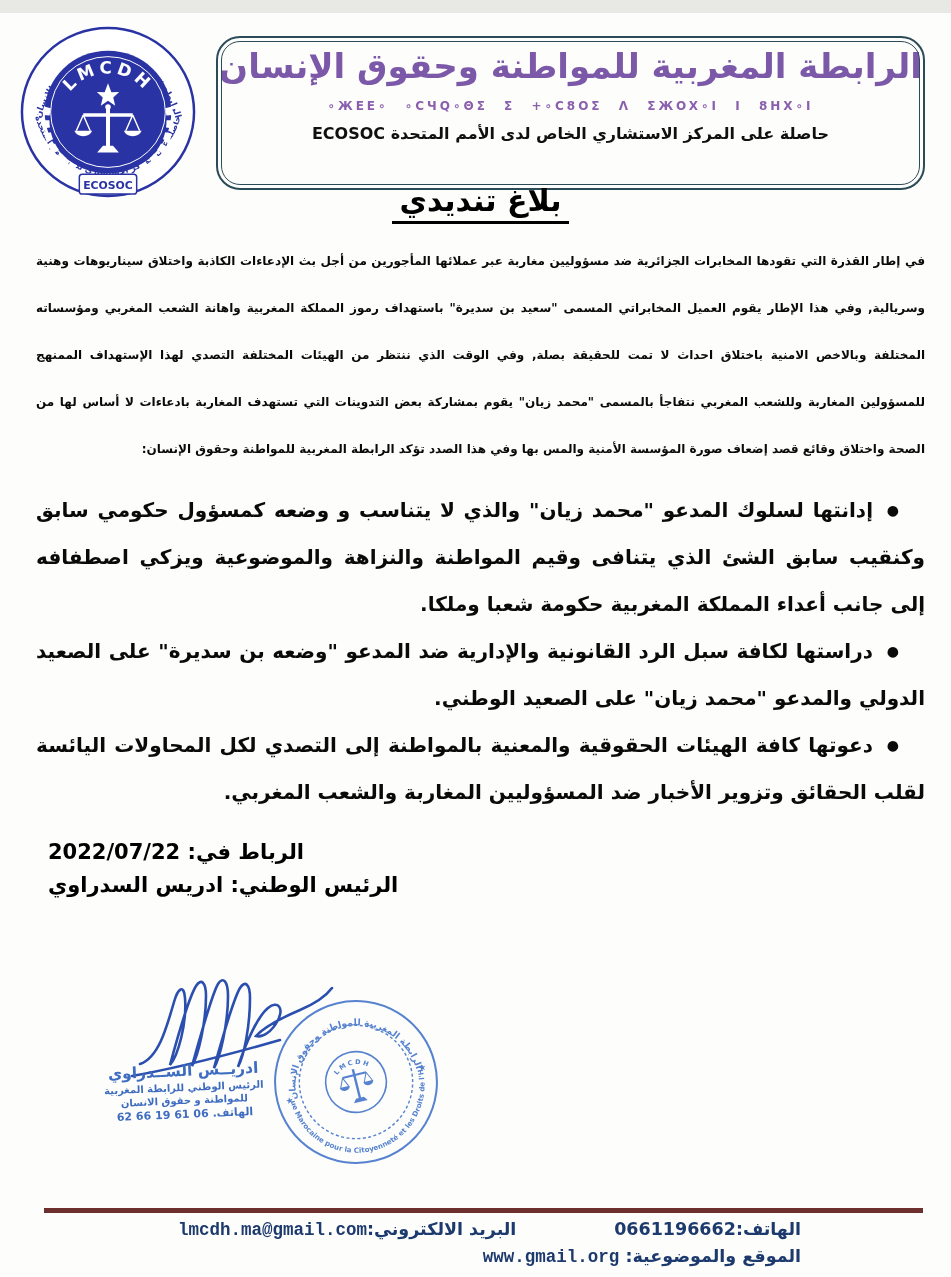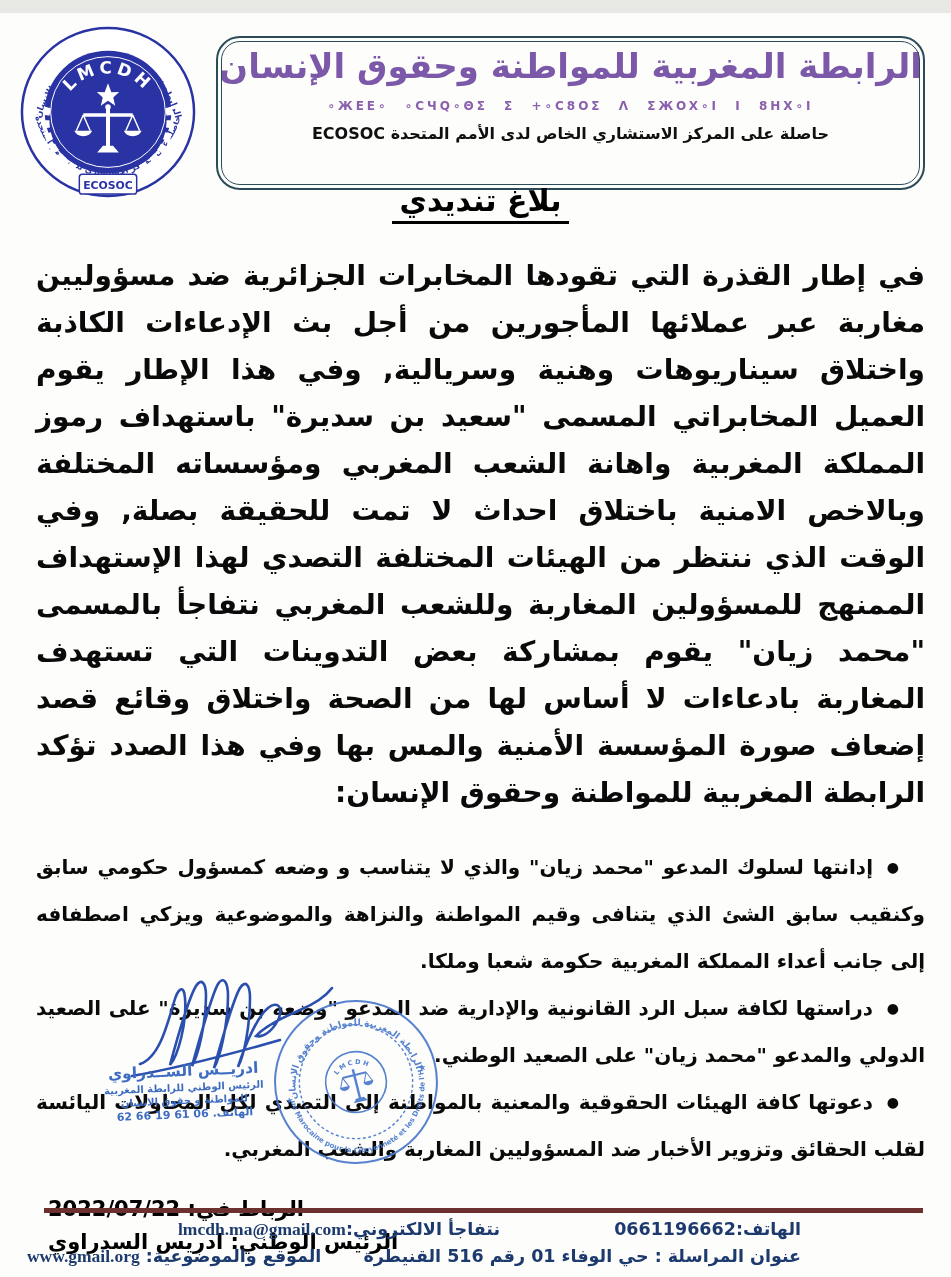--- a/index.html
+++ b/index.html
@@ -23,21 +23,21 @@
   .accreditation{margin-top:11px;font-size:16px;font-weight:bold;color:#101010;}
 
   
   .content{position:absolute;top:183px;left:36px;right:26px;direction:rtl;}
   .doc-title{text-align:center;margin-bottom:14px;}
   .doc-title span{
     display:inline-block;font-size:30px;font-weight:bold;color:#000;
     border-bottom:3.5px solid #000;padding:0 8px 3px 8px;
   }
   .body-par{
-    text-align:justify;font-size:28px;font-weight:700;line-height:47px;color:#0a0a0a;
+    text-align:justify;font-size:12px;font-weight:700;line-height:47px;color:#0a0a0a;
   }
   .bullets{list-style:none;margin:14px 0 0 0;padding:0;}
   .bullets li{
     position:relative;text-align:justify;font-size:20px;font-weight:700;line-height:47px;
     text-indent:52px;color:#0a0a0a;
   }
   .bullets li::before{
     content:"●";position:absolute;right:26px;top:0;font-size:14px;line-height:47px;text-indent:0;
   }
   .signoff{margin-top:20px;text-align:left;direction:rtl;font-size:21px;font-weight:700;line-height:33px;padding-left:12px;color:#000;}
@@ -50,21 +50,21 @@
     color:#3e6cc0;text-align:center;direction:rtl;
   }
   .name-stamp .st-name{font-size:15.5px;font-weight:bold;letter-spacing:1px;}
   .name-stamp .st-l2,.name-stamp .st-l3{font-size:10px;font-weight:bold;margin-top:2px;}
   .name-stamp .st-l4{font-size:11px;font-weight:bold;margin-top:2px;letter-spacing:1px;}
   .round-stamp{position:absolute;top:996px;left:270px;width:172px;height:172px;transform:rotate(-14deg);opacity:.93;}
 
   
   .footer-rule{position:absolute;top:1208px;left:44px;right:28px;height:5px;background:#6e2f2f;}
   .footer-line{position:absolute;left:0;right:0;direction:rtl;display:flex;color:#1d3a6e;font-weight:bold;font-size:17.5px;}
-  .footer-line .latin{font-family:Liberation Serif, serif;}
+  .footer-line .latin{font-family:Liberation Mono, monospace;}
   .fl1{top:1219px;justify-content:space-between;padding:0 150px 0 178px;}
   .fl2{top:1246px;justify-content:flex-start;gap:42px;padding-right:150px;}
   .footer-item{white-space:nowrap;}
 </style>
 </head>
 <body>
 
 <div class="page">
   <div class="scan-strip"></div>
 
@@ -176,24 +176,21 @@
       <path d="M78,105 L92,105 L89,101 L81,101 Z" fill="#4a79cc" stroke="none"></path>
     </g>
   </svg>
 
   <div class="footer-rule"></div>
   <div class="footer-line fl1">
     <span class="footer-item">
       <span>الهاتف:</span><span>0661196662</span>
     </span>
     <span class="footer-item">
-      <span>نتفاجأ الالكتروني:</span><span class="latin">lmcdh.ma@gmail.com</span>
+      <span>البريد الالكتروني:</span><span class="latin">lmcdh.ma@gmail.com</span>
     </span>
   </div>
   <div class="footer-line fl2">
-    <span class="footer-item">
-      <span>عنوان المراسلة :</span> <span>حي الوفاء 01 رقم 516 القنيطرة</span>
-    </span>
     <span class="footer-item">
       <span>الموقع والموضوعية:</span> <span class="latin">www.gmail.org</span>
     </span>
   </div>
 </div>
 
 </body></html>

